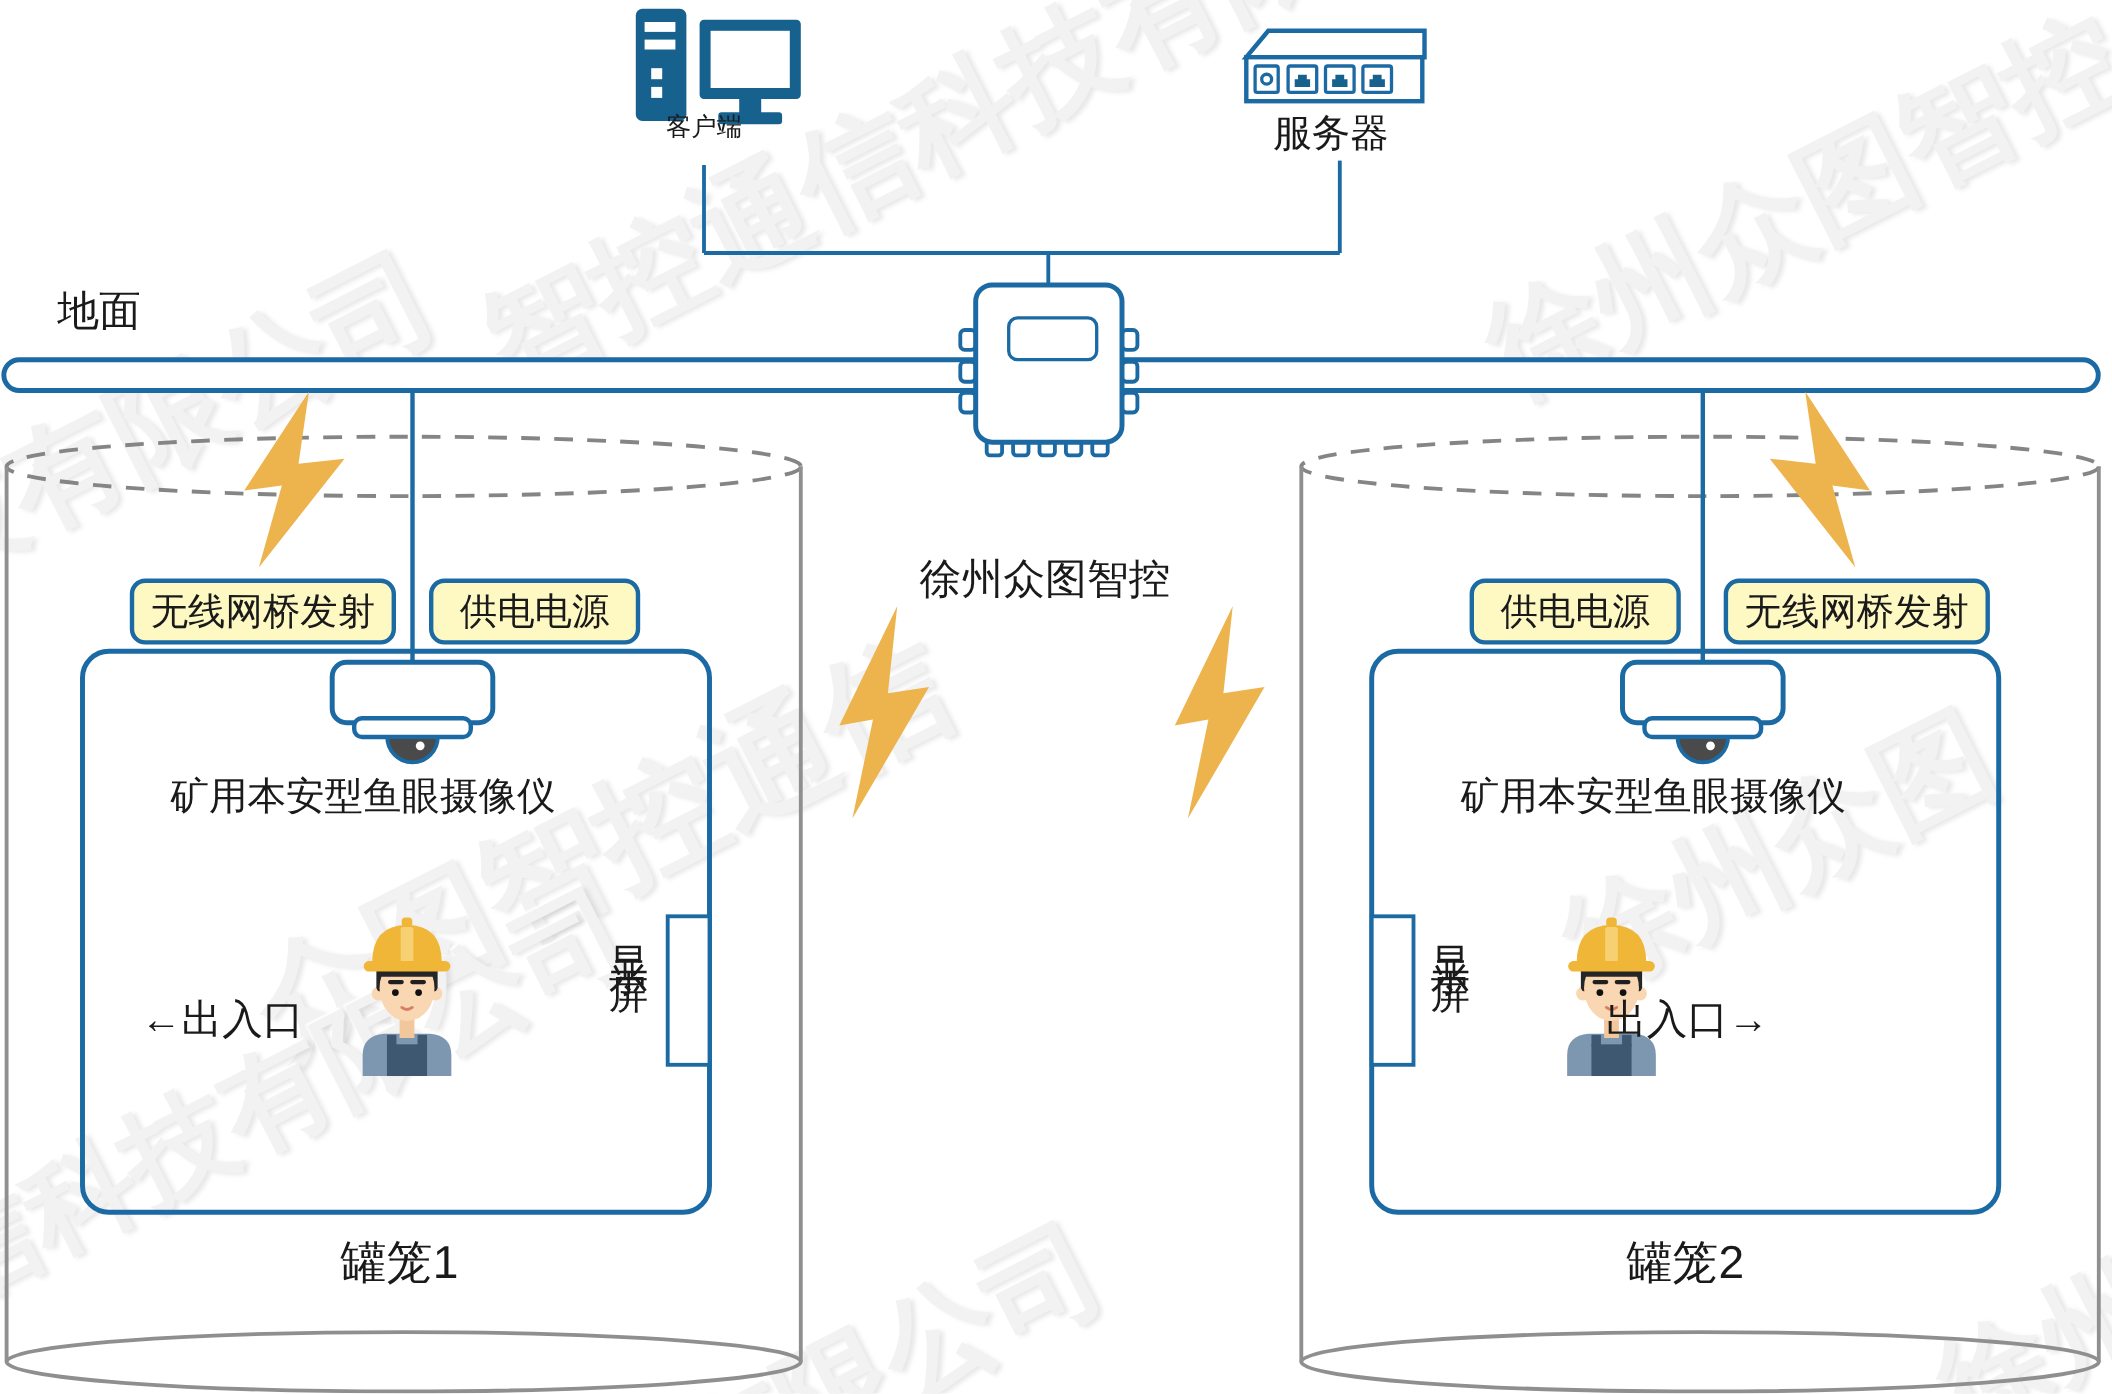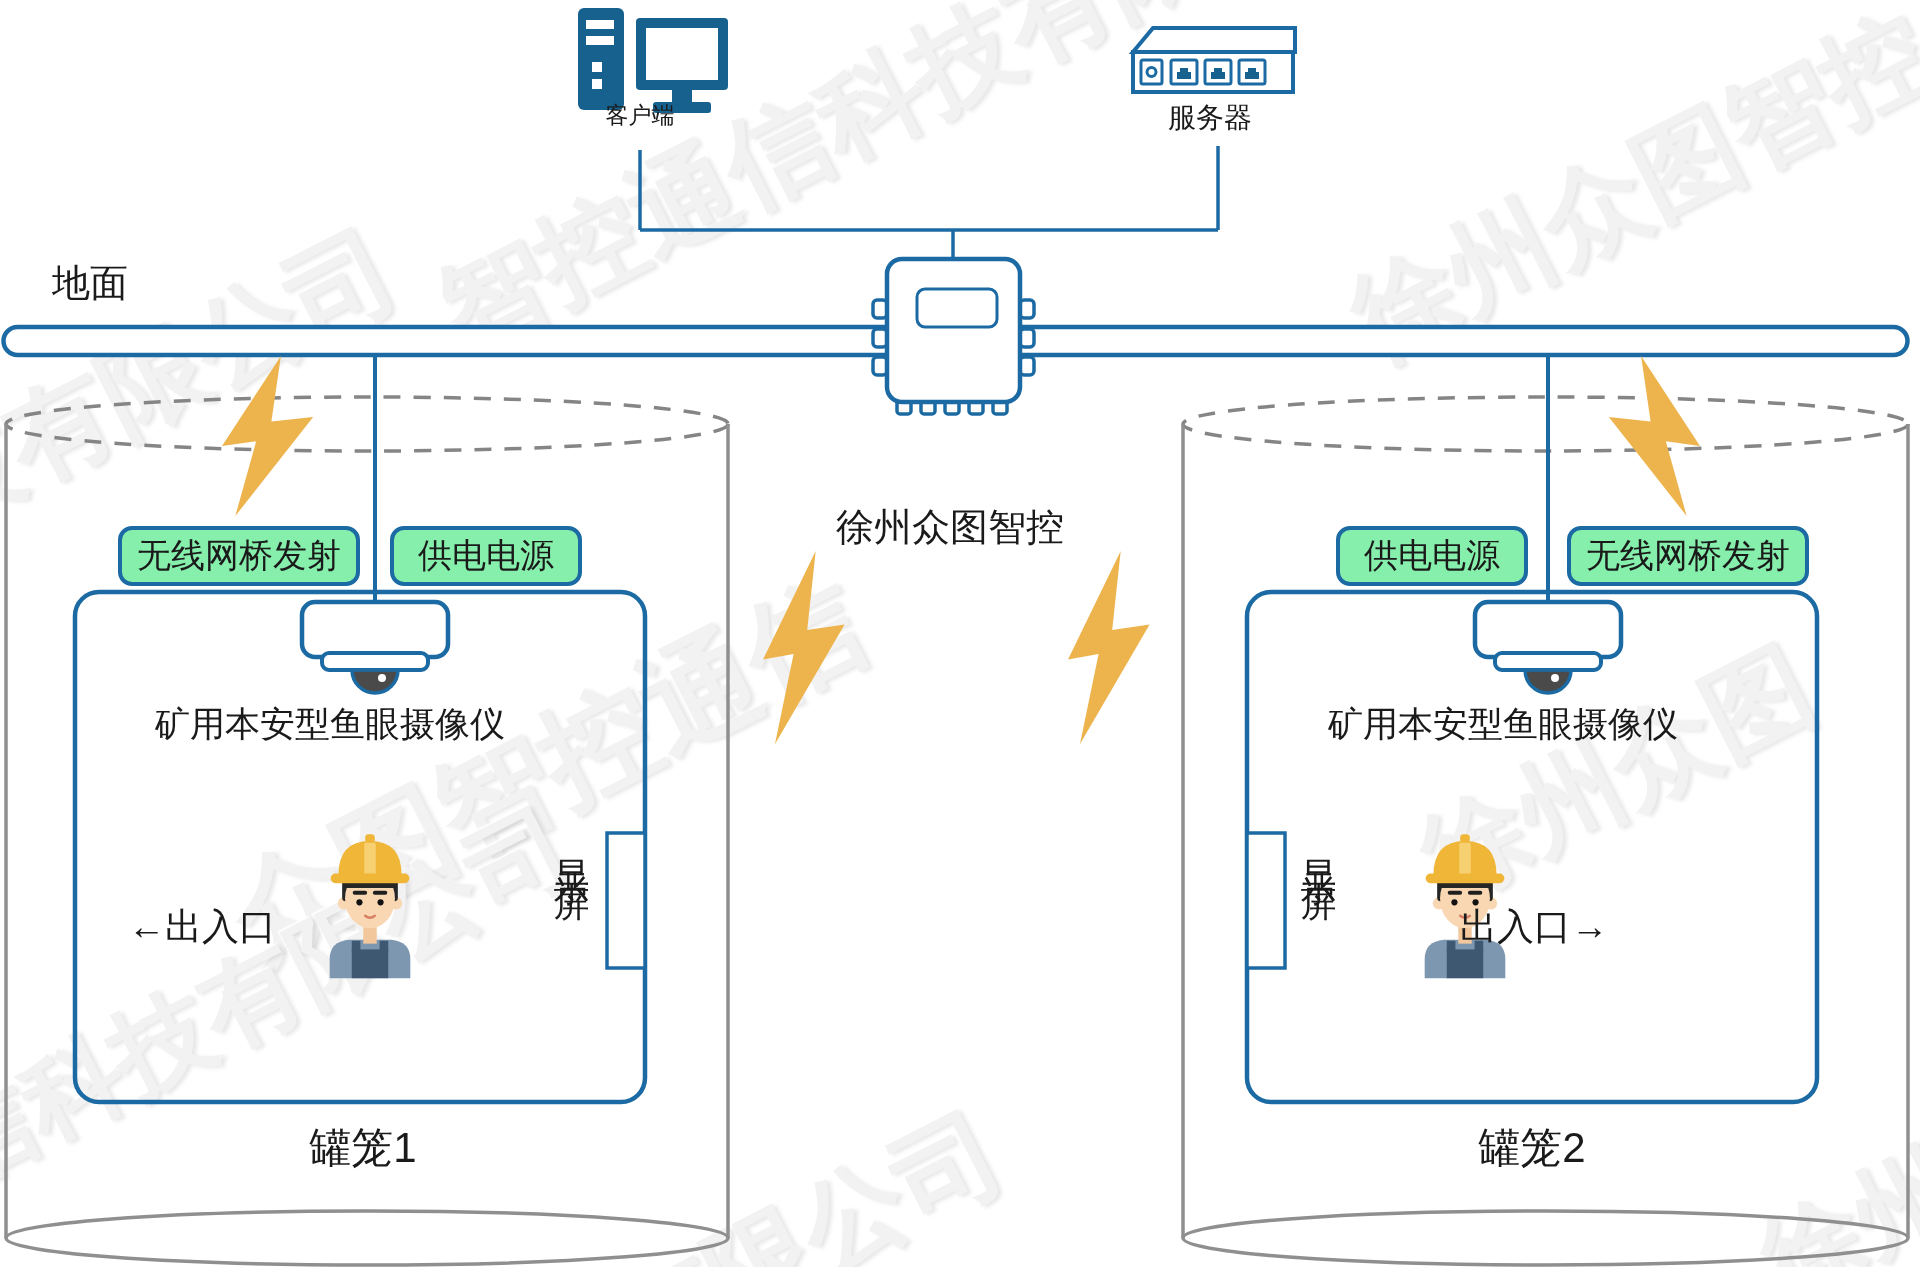--- a/index.html
+++ b/index.html
@@ -17,24 +17,24 @@
   .wm5{left:-60px;top:1090px;font-size:100px;}
   .wm6{left:620px;top:1265px;font-size:105px;}
   .wm7{left:1770px;top:1205px;font-size:100px;}
   
   .diagram-svg{position:absolute;left:0;top:0;z-index:2;}
   
   .txt{position:absolute;z-index:3;line-height:1.15;font-weight:500;}
   .center{text-align:center;}
   .ground-label{left:52px;top:262px;font-size:38px;}
   .client-label{left:560px;top:102px;width:160px;font-size:23px;}
-  .server-label{left:1130px;top:102px;width:160px;font-size:28px;}
+  .server-label{left:1130px;top:102px;width:160px;font-size:35px;}
   .receiver-label{left:820px;top:506px;width:260px;font-size:38px;}
   .labelbox{position:absolute;z-index:3;box-sizing:border-box;border:4px solid #1c6aa3;
-            border-radius:14px;background:#86efac;display:flex;align-items:center;justify-content:center;
+            border-radius:14px;background:#fef9c3;display:flex;align-items:center;justify-content:center;
             font-size:34px;font-weight:500;height:60px;}
   .box-l1{left:118px;top:526px;width:242px;}
   .box-l2{left:390px;top:526px;width:192px;}
   .box-r1{left:1336px;top:526px;width:192px;}
   .box-r2{left:1567px;top:526px;width:242px;}
   .cam-caption-1{left:140px;top:704px;width:380px;font-size:35px;}
   .cam-caption-2{left:1313px;top:704px;width:380px;font-size:35px;}
   .entrance-1{left:112px;top:906px;width:180px;font-size:37px;}
   .entrance-2{left:1444px;top:906px;width:180px;font-size:37px;}
   .display-label{writing-mode:vertical-lr;text-orientation:upright;letter-spacing:14px;

